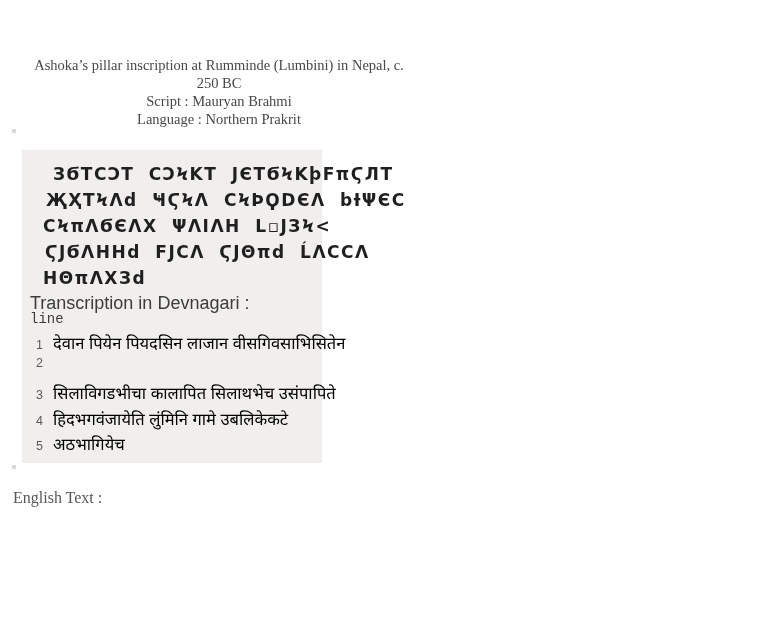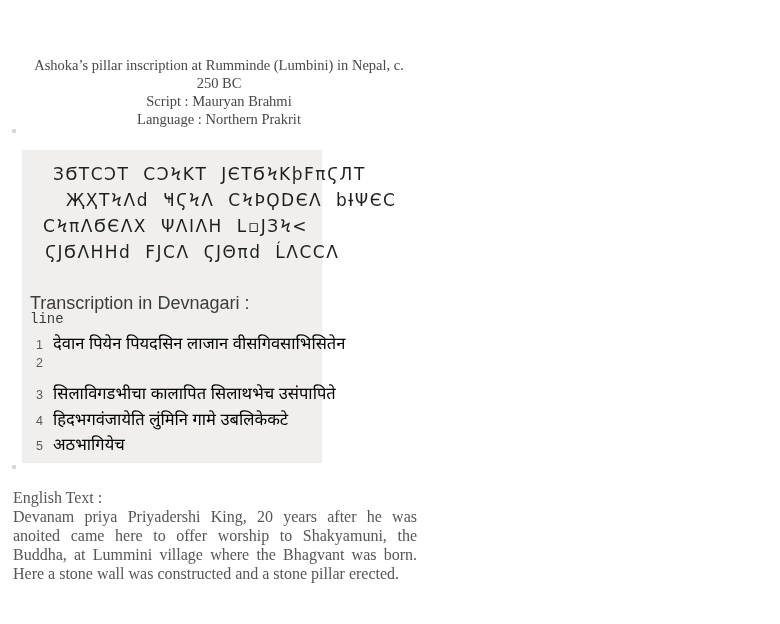--- a/index.html
+++ b/index.html
@@ -46,31 +46,31 @@
     height: 313px;
     background: #f1efed;
     box-shadow: 0 0 2px rgba(0,0,0,0.04) inset;
   }
   .brahmi {
     position: absolute;
     left: 0;
     top: 11px;
     width: 100%;
     font-family: "DejaVu Sans", sans-serif;
-    font-weight: normal;
+    font-weight: bold;
     font-size: 17px;
     line-height: 26px;
     letter-spacing: 1.5px;
     word-spacing: 7px;
     color: #1f1f1f;
     white-space: nowrap;
   }
   .brahmi-line { height: 26px; }
   .brahmi-line.b0 { margin-left: 31px; }
-  .brahmi-line.b1 { margin-left: 44px; }
+  .brahmi-line.b1 { margin-left: 24px; }
   .brahmi-line.b2 { margin-left: 23px; }
   .brahmi-line.b3 { margin-left: 21px; }
   .brahmi-line.b4 { margin-left: 21px; }
 
   .trans-heading {
     position: absolute;
     left: 8px;
     top: 143px;
     font-family: Liberation Sans, sans-serif;
     font-size: 18px;
@@ -137,20 +137,21 @@
   <div class="stray-dot top"></div>
   <div class="stray-dot bottom"></div>
 
   <div class="scan-box">
 
     <div class="brahmi">
       <div class="brahmi-line b0">ЗϬTϹϽT ϹϽϞΚT ЈЄTϬϞΚþϜπϚЛT</div>
       <div class="brahmi-line b1">ҖҲTϞΛd ҸϚϞΛ ϹϞÞϘDЄΛ bƗΨЄϹ</div>
       <div class="brahmi-line b3">ϹϞπΛϬЄΛΧ ΨΛΙΛΗ L▫ЈЗϞ&lt;</div>
       <div class="brahmi-line b2">ϚЈϬΛΗΗd ϜЈϹΛ ϚЈΘπd ĹΛϹϹΛ</div>
+      <div class="brahmi-line b4">ΗΘπΛΧЗd</div>
     </div>
 
     <div class="trans-heading">Transcription in Devnagari :</div>
     <div class="line-label">line</div>
 
     <div class="dev-rows">
       <div class="dev-row">
         <span class="dev-num">1</span>
         <span class="dev-text">देवान पियेन पियदसिन लाजान वीसगिवसाभिसितेन</span>
       </div>
@@ -167,16 +168,15 @@
       </div>
       <div class="dev-row">
         <span class="dev-num">5</span>
         <span class="dev-text">अठभागियेच</span>
       </div>
     </div>
   </div>
 
   <div class="english-block">
     <div class="english-heading">English Text :</div>
-    <div class="english-body">Devanam priya Priyadershi King, 20 years after he was anoited came here to offer worship to Shakyamuni, the Buddha, at Lummini village where the Bhagvant was born. Here a stone wall was constructed and a stone pillar erected.</div>
   </div>
 
 </div>
 
 </body></html>

